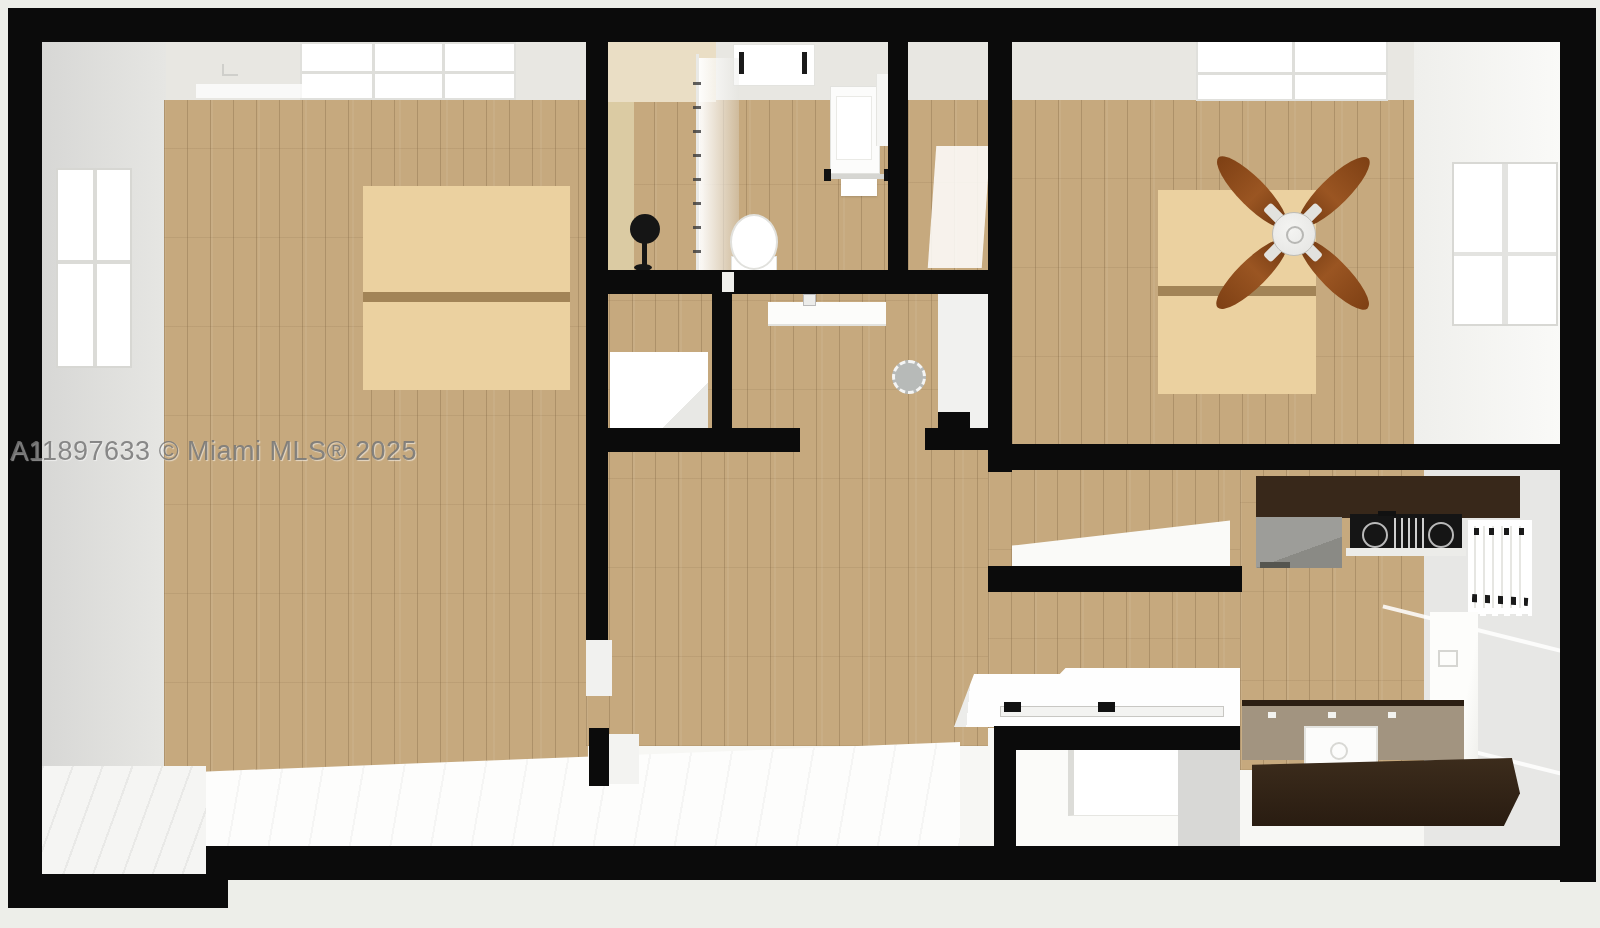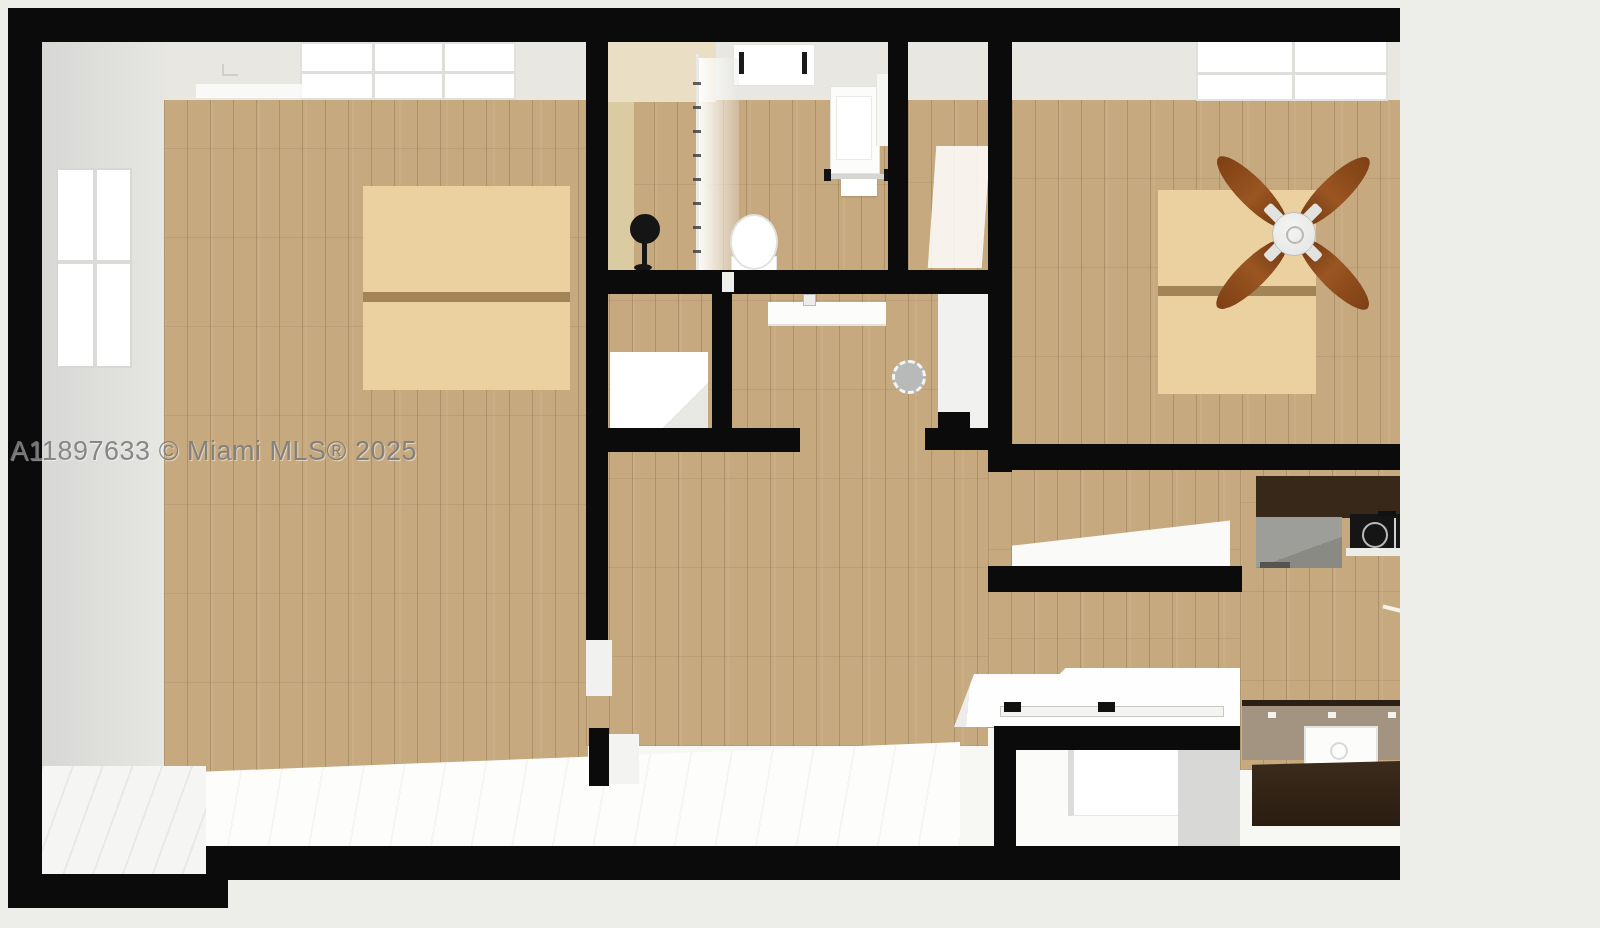--- a/index.html
+++ b/index.html
@@ -1,16 +1,16 @@
 <!DOCTYPE html>
 <html style="--bg: #edeee9; --wall: #0b0b0b; --ceiling: #e8e7e2; --wallface: #d8d8d6; --wood: #c6a97e; --patch: #ebd1a0; --patchdiv: #a28457; --tan: #dbcba3; --tanceil: #eadec5; --espresso: #38281a; --cooktop: #151515; --taupe: #a29480; --dw: #9d9d99; --kwall: #e7e7e5; --stool: #b7bab8; --blade: #9a5522; --hub: #e3e3e1;"><head>
 <meta charset="utf-8">
 <style>
   html,body{margin:0;padding:0;background:#edeee9;}
-  .plan{position:relative;width:1400px;height:928px;background:var(--bg,#edeee9);overflow:hidden;
+  .plan{position:relative;width:1600px;height:928px;background:var(--bg,#edeee9);overflow:hidden;
         font-family:"Liberation Sans",sans-serif;}
   .abs{position:absolute;}
   .wall{position:absolute;background:var(--wall,#0b0b0b);}
   .wood{position:absolute;background-color:var(--wood,#c6a97e);
     background-image:
       repeating-linear-gradient(90deg, rgba(122,96,62,.33) 0 1px, transparent 1px 23px),
       repeating-linear-gradient(90deg, rgba(255,255,255,.06) 0 2px, transparent 2px 47px),
       repeating-linear-gradient(0deg, rgba(122,96,62,.14) 0 1px, transparent 1px 89px);}
   .watermark{position:absolute;left:10px;top:436px;font-size:27px;letter-spacing:.5px;
     color:rgba(118,118,118,.85);text-shadow:1px 1px 1px rgba(255,255,255,.55);white-space:nowrap;}

